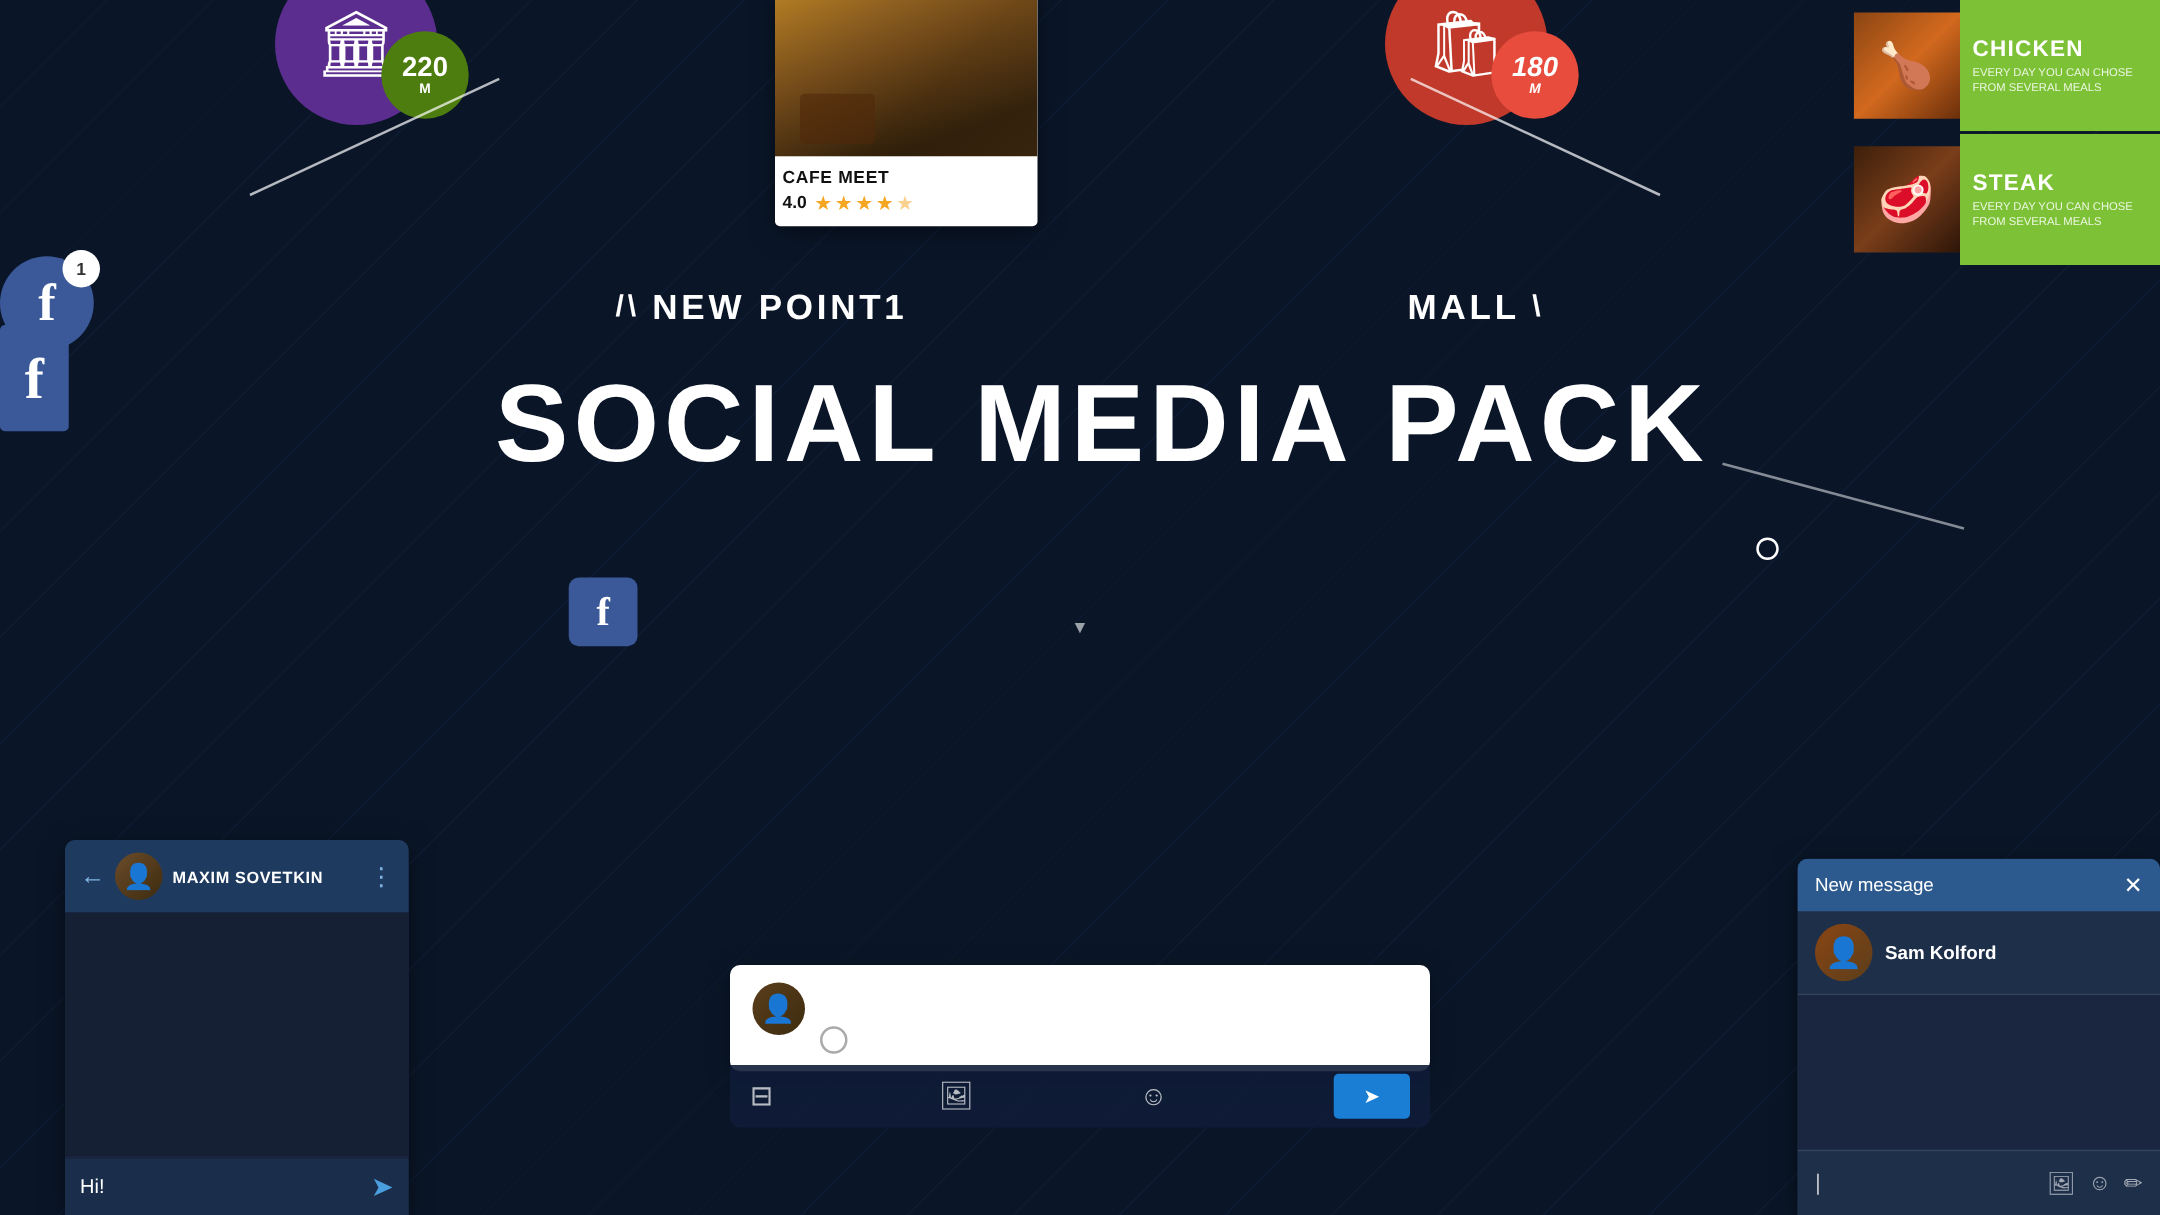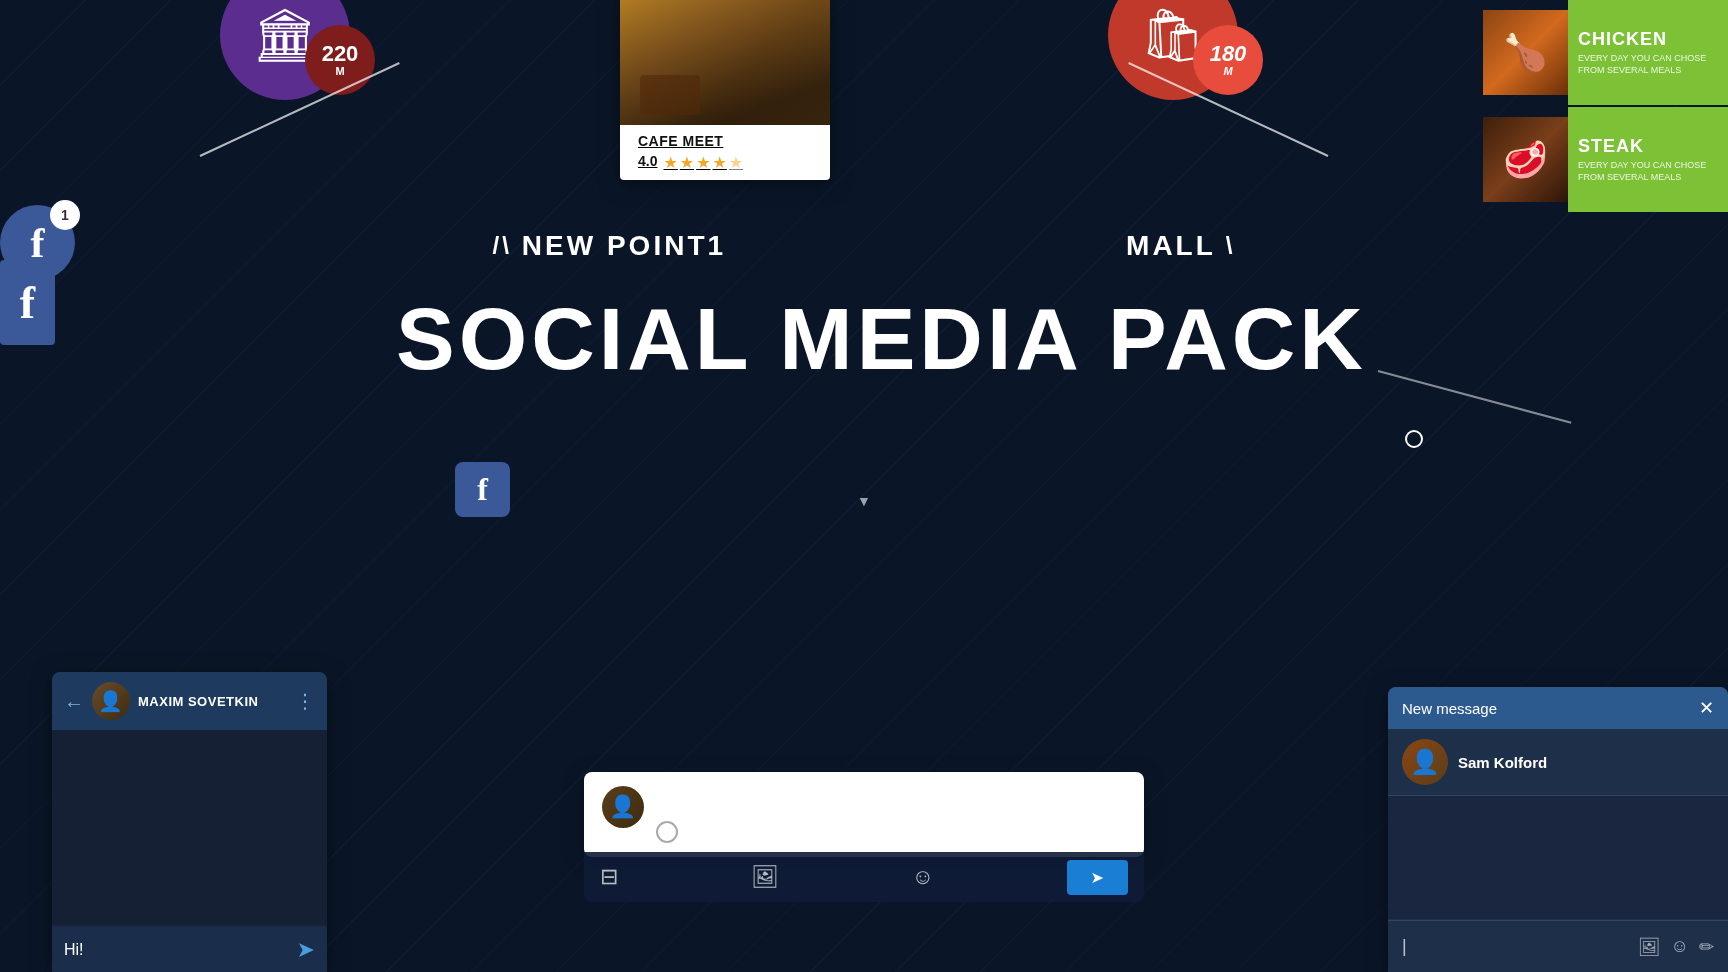--- a/index.html
+++ b/index.html
@@ -56,21 +56,21 @@
       font-size: 52px;
       color: white;
     }
     .badge-220 {
       position: absolute;
       right: -25px;
       bottom: 5px;
       width: 70px;
       height: 70px;
       border-radius: 50%;
-      background: #7f1d1d;
+      background: #4d7c0f;
       display: flex;
       flex-direction: column;
       align-items: center;
       justify-content: center;
       color: white;
       font-weight: bold;
     }
     .badge-220 .num { font-size: 22px; line-height: 1; }
     .badge-220 .unit { font-size: 11px; }
 
@@ -104,22 +104,21 @@
       content: '';
       position: absolute;
       bottom: 10px;
       left: 20px;
       width: 60px;
       height: 40px;
       background: rgba(80,40,10,0.6);
       border-radius: 4px;
     }
     .cafe-card-body {
-      padding: 8px 18px;
-      text-decoration: underline;
+      padding: 8px 6px;
     }
     .cafe-name {
       font-weight: bold;
       font-size: 14px;
       color: #111;
       text-transform: uppercase;
       letter-spacing: 0.5px;
     }
     .cafe-rating-row {
       display: flex;
@@ -525,21 +524,21 @@
       font-size: 32px;
       font-weight: bold;
       font-family: Georgia, serif;
     }
 
     
     .new-message-panel {
       position: absolute;
       bottom: 0;
       right: 0;
-      width: 340px;
+      width: 290px;
       height: 285px;
       background: #1e2f4a;
       border-radius: 8px 8px 0 0;
       overflow: hidden;
       box-shadow: 0 4px 20px rgba(0,0,0,0.5);
     }
     .new-msg-header {
       background: #2d5a8e;
       padding: 10px 14px;
       display: flex;

